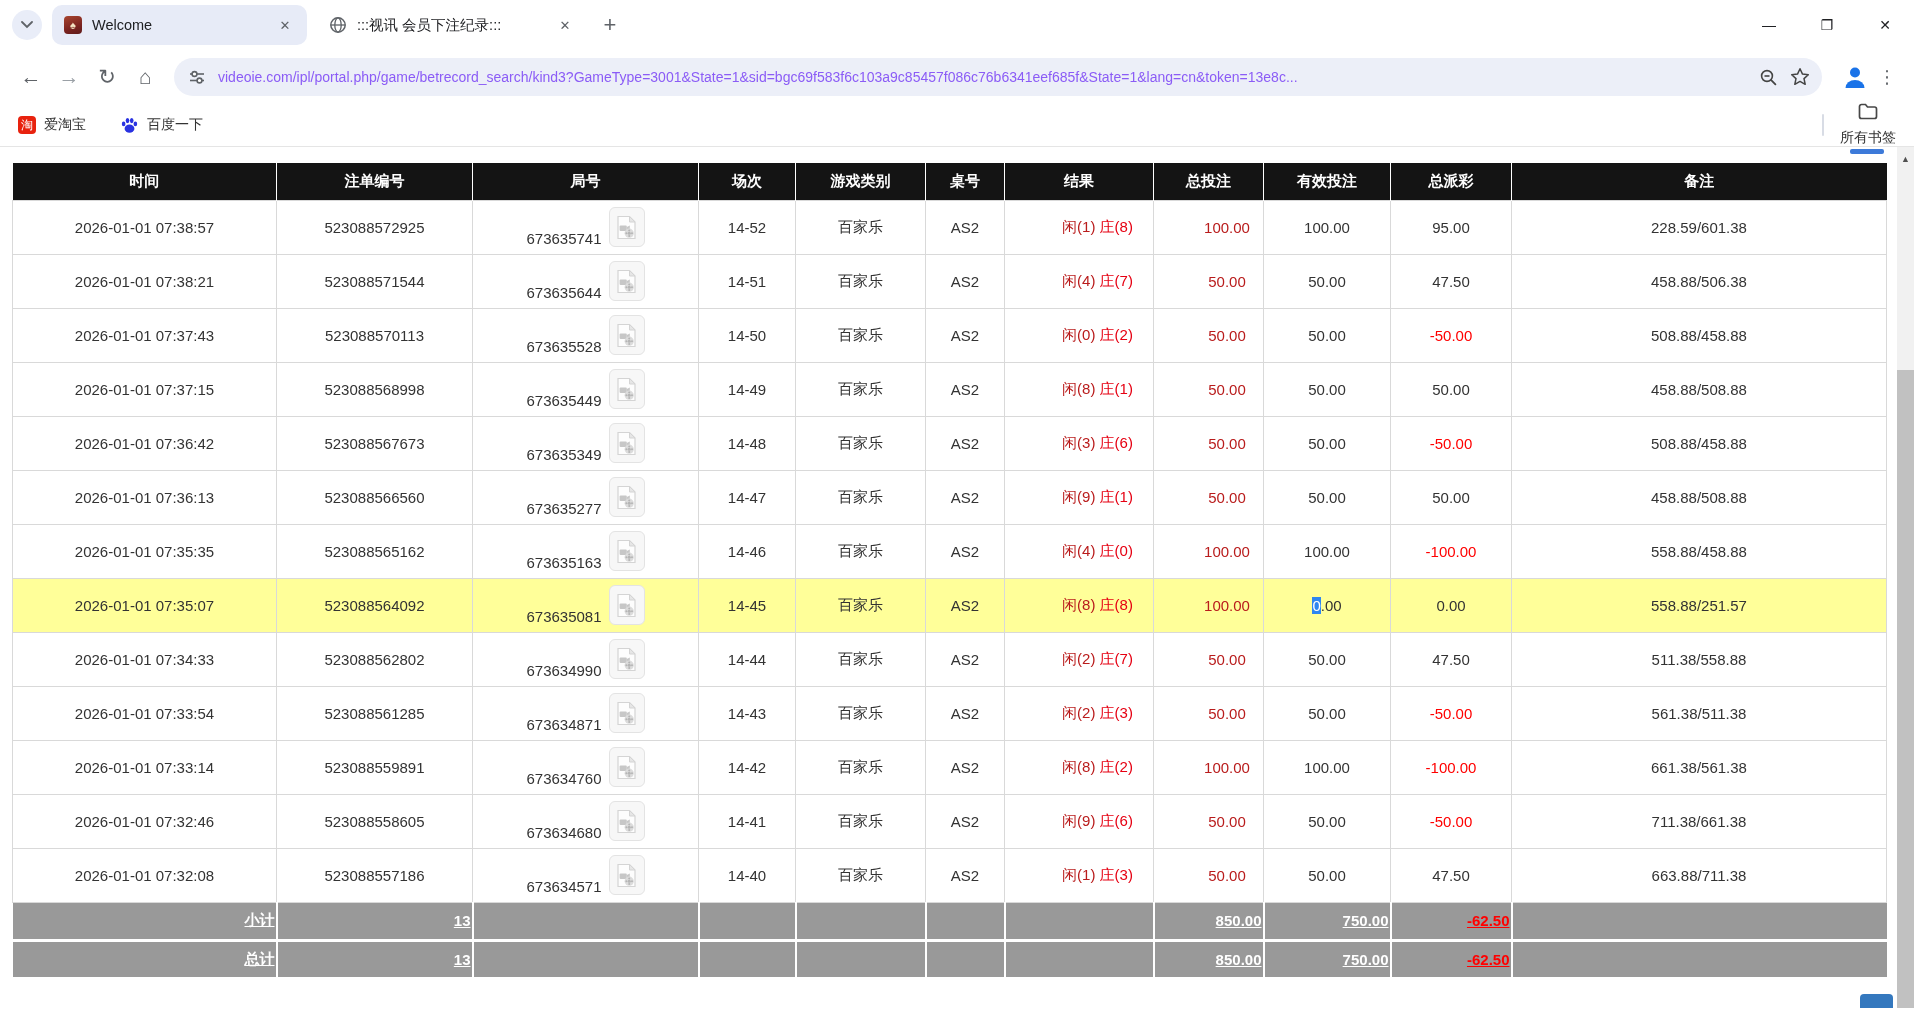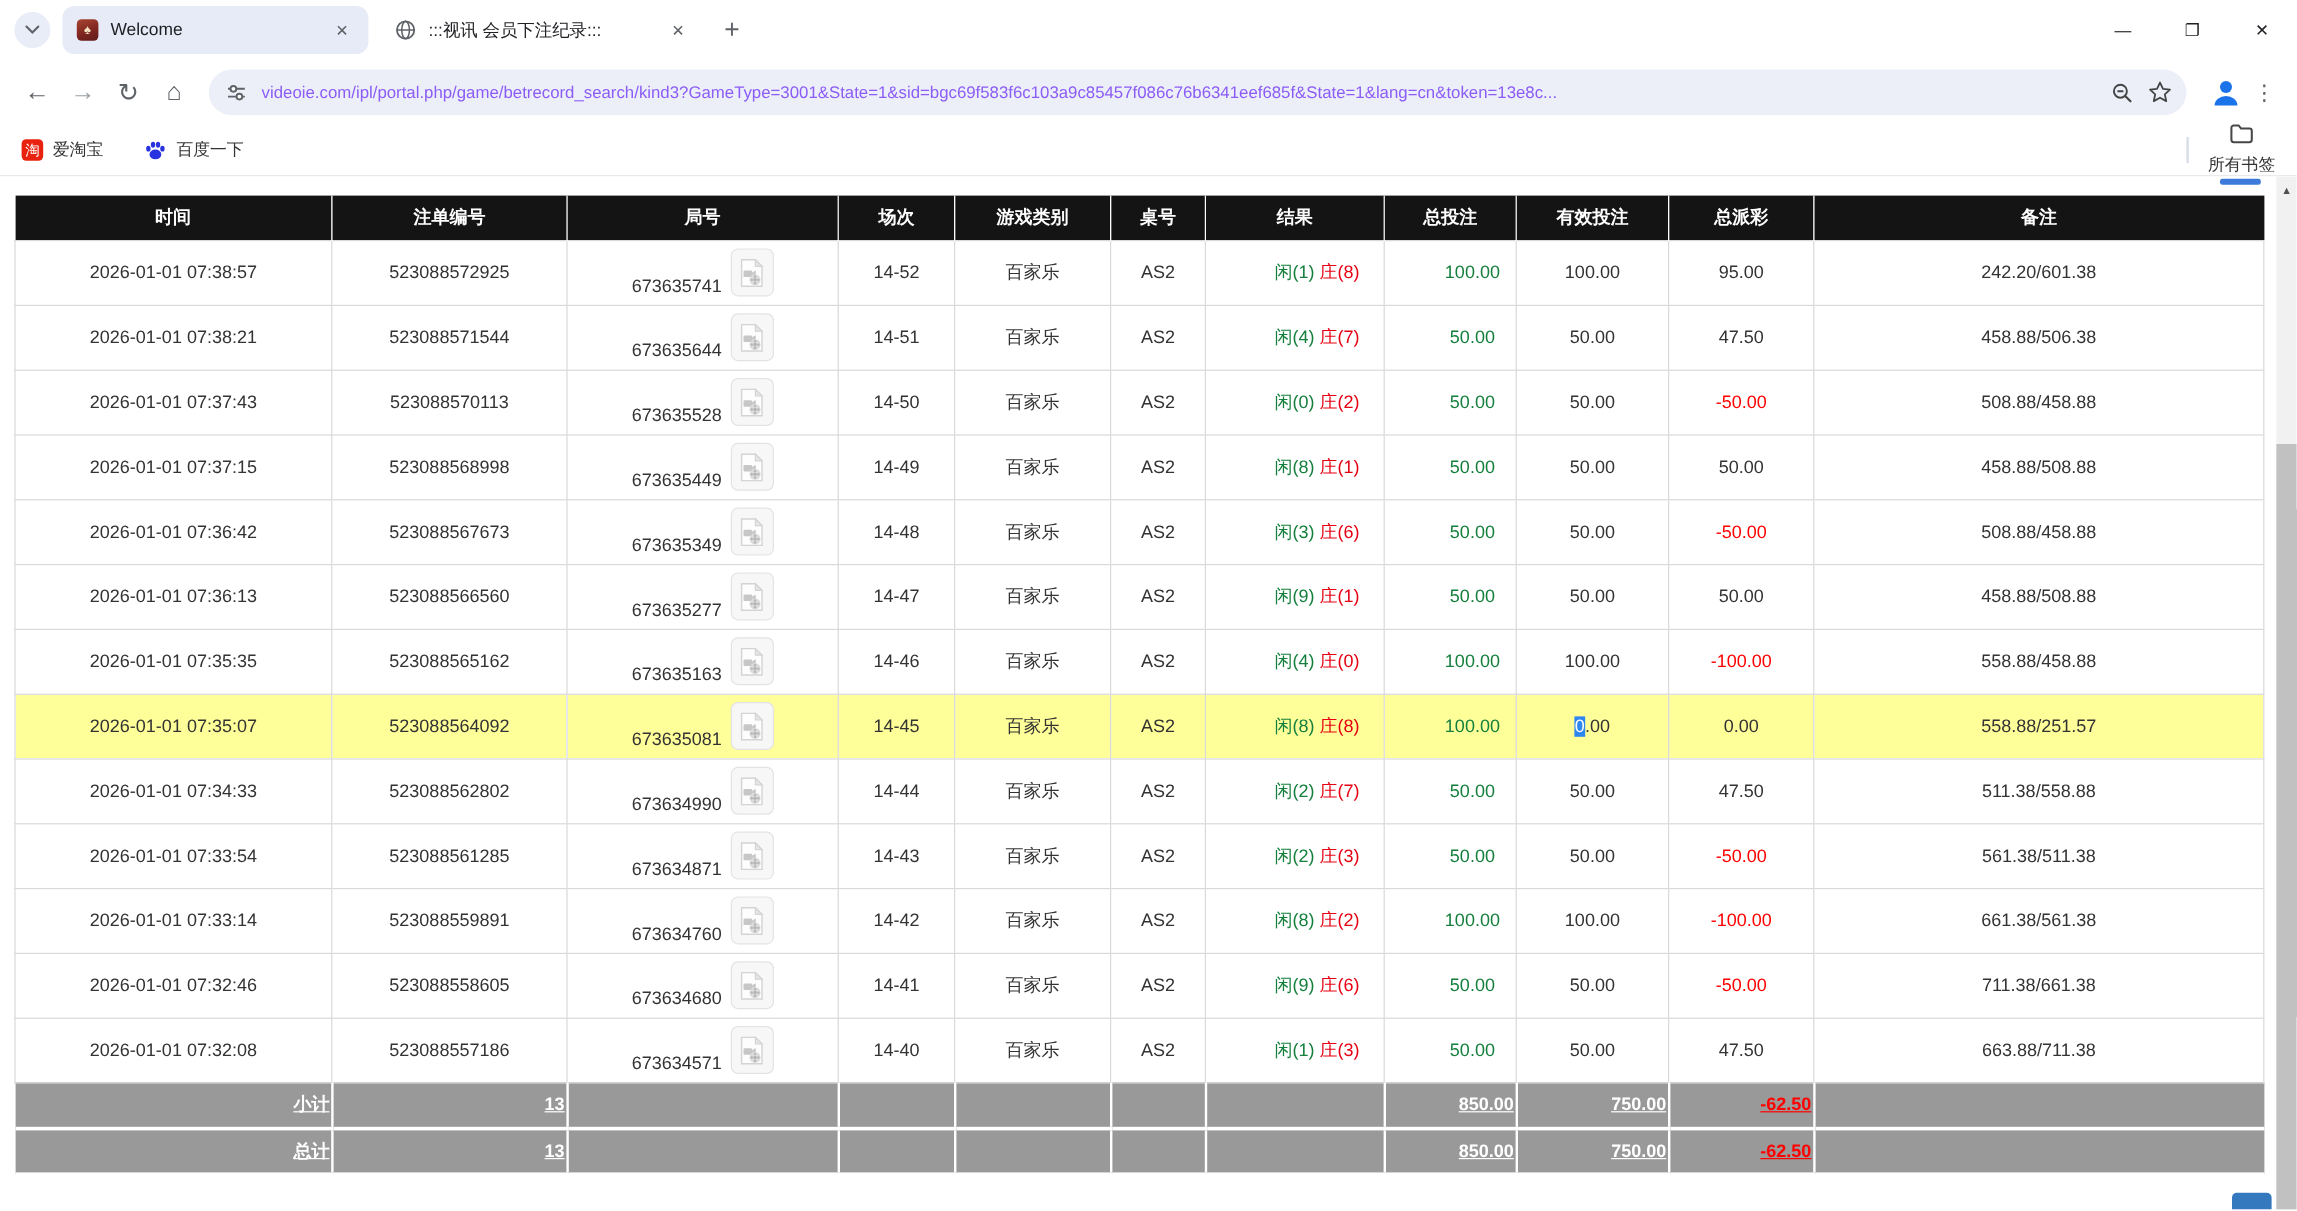--- a/index.html
+++ b/index.html
@@ -62,21 +62,21 @@
   table.bet thead th { background:#141414; color:#fff; height:37px; font-weight:bold;
     font-size:15px; border-right:1px solid #fff; text-align:center; }
   table.bet thead th:last-child { border-right:none; }
   table.bet tbody td { background:#fff; height:54px; text-align:center;
     border:1px solid #D9D9D9; overflow:hidden; white-space:nowrap; }
   table.bet tbody tr.hl td { background:#FFFF99; }
   table.bet tfoot td { background:#999999; color:#fff; height:38px; font-weight:bold;
     text-align:right; border-right:2px solid #fff; border-bottom:3px solid #fff;text-decoration:underline; }
   table.bet tfoot td:last-child { border-right:none; }
 
-  .blue { color:#15803d;margin-left:37px; }
+  .blue { color:#b91c1c;margin-left:37px; }
   .red  { color:#E60012; }
   .neg  { color:#FF0000 !important; }
   .link { cursor:pointer; }
   .sel  { background:#2E86F0; color:#fff; }
 
   .round-wrap { display:inline-flex; align-items:flex-end; gap:7px; }
   .vbtn { width:36px; height:40px; border-radius:6px; background:#F7F7F7;
     border:1px solid #E3E3E3; display:inline-flex; align-items:center; justify-content:center; }
 
   
@@ -251,21 +251,21 @@
     <td>AS2</td>
     <td>
       <span class="blue">闲(1)</span>
       <span class="red">庄(8)</span>
     </td>
     <td>
       <span class="blue link">100.00</span>
     </td>
     <td>100.00</td>
     <td>95.00</td>
-    <td>242.20/601.38</td>
+    <td>228.59/601.38</td>
   </tr>
         <tr>
     <td>2026-01-01 07:38:21</td>
     <td>523088571544</td>
     <td>
       <span class="round-wrap">
         <span>673635644</span>
         <span class="vbtn">
           <svg width="21" height="25" viewBox="0 0 21 25">
             <path d="M2 1.5 h11.5 l5.5 5.5 v16.5 h-17 z" fill="#FDFDFD" stroke="#D4D4D4" stroke-width="1.2"></path>

